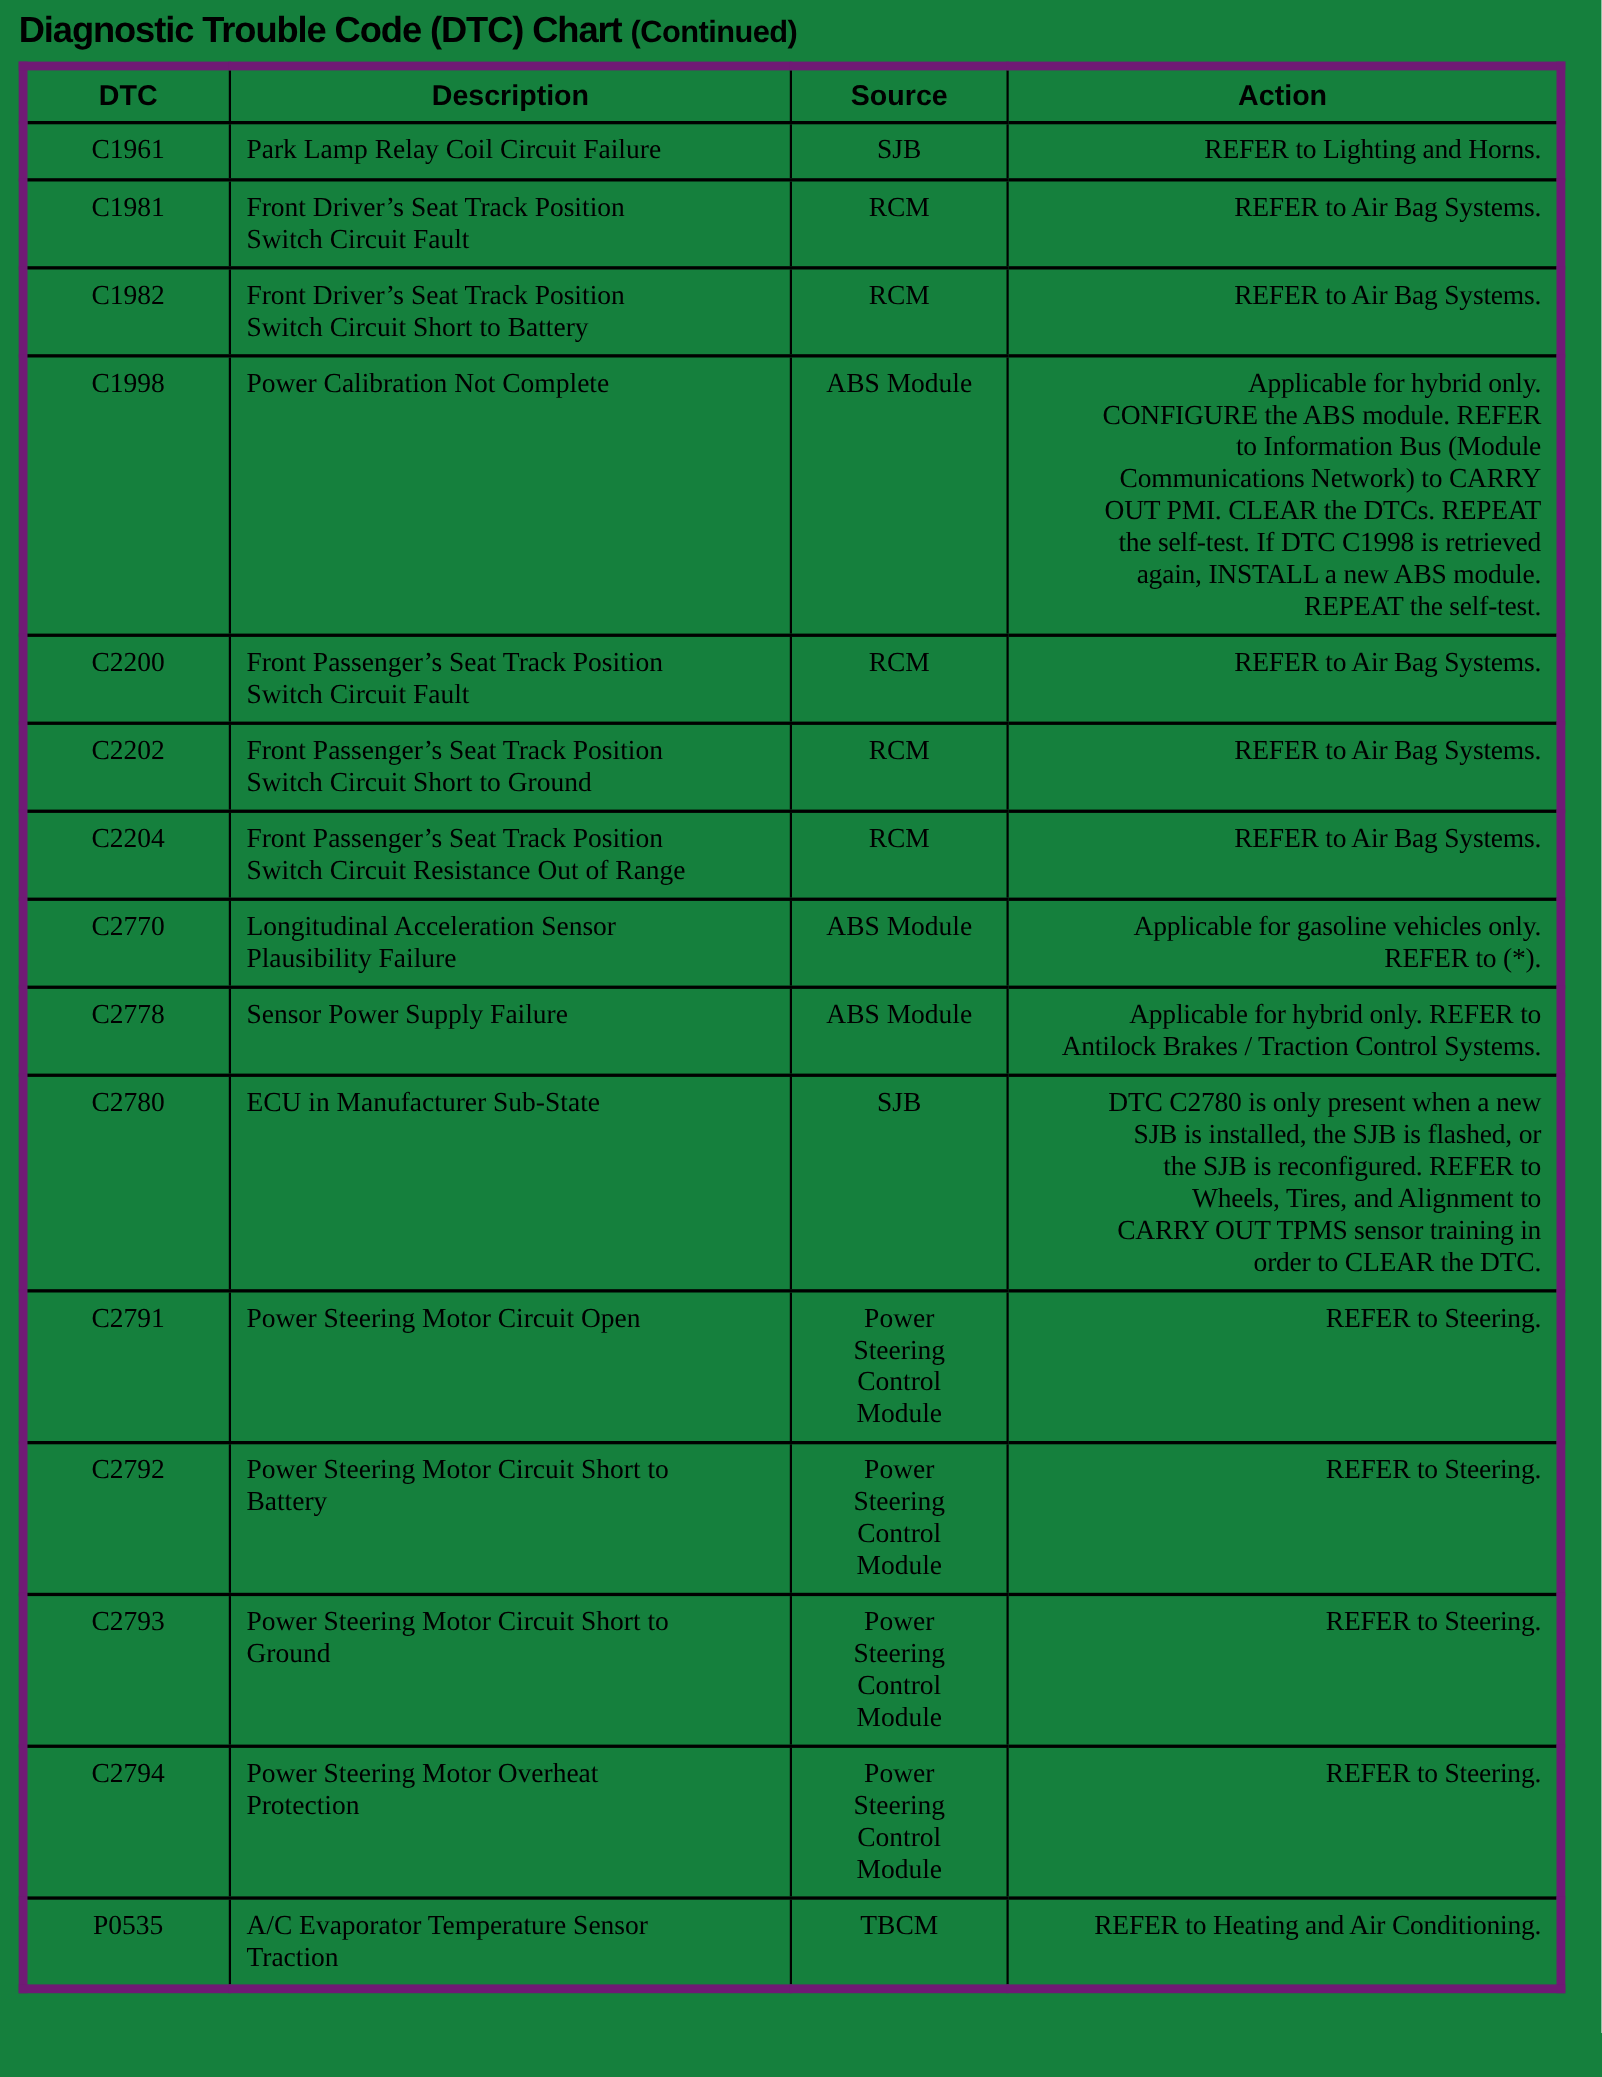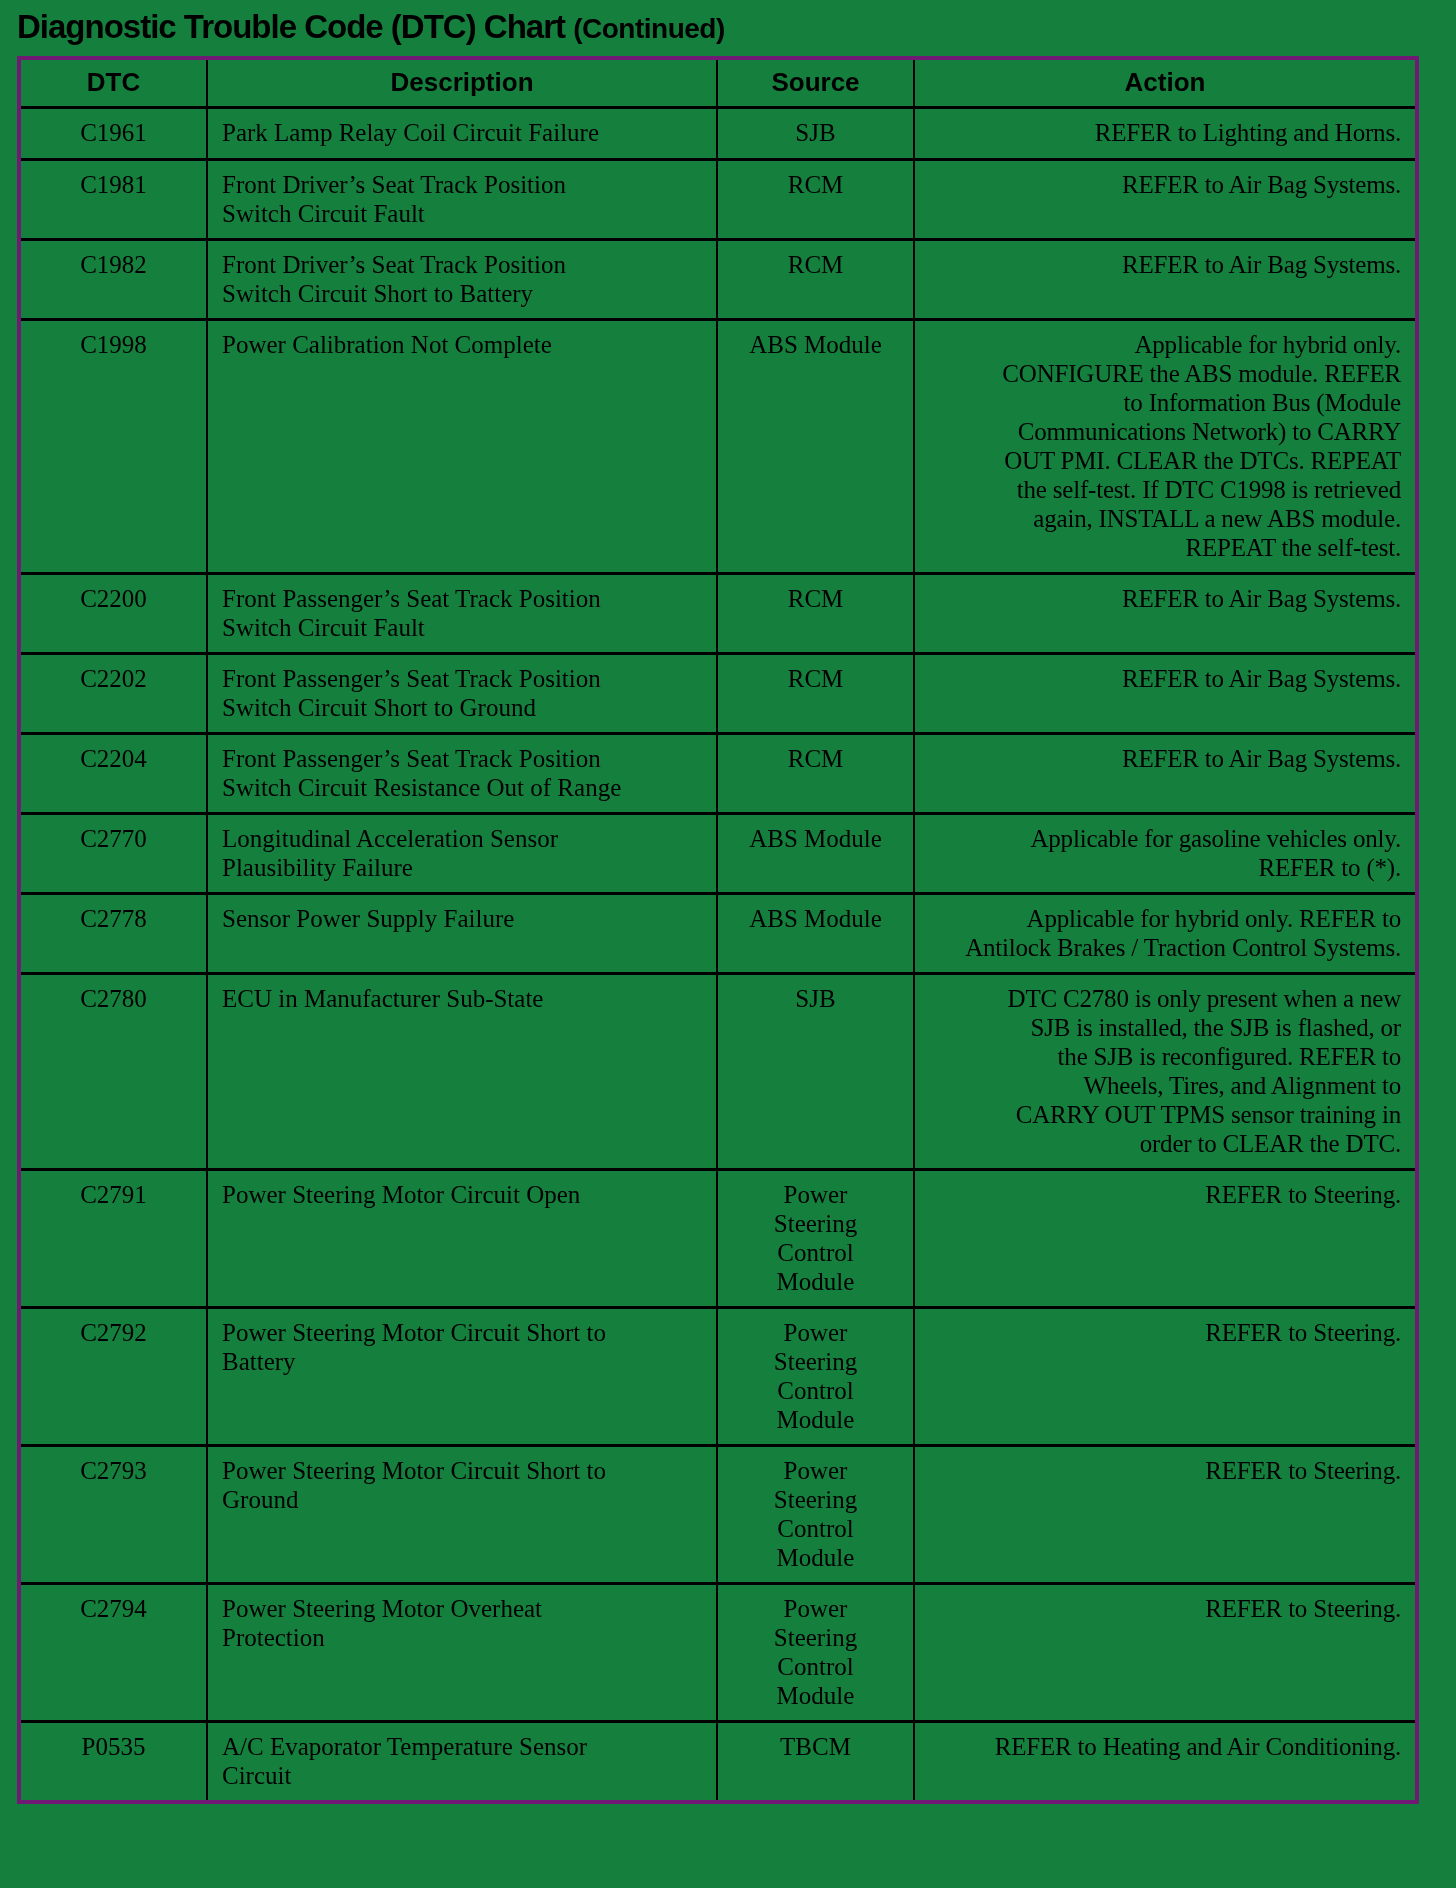--- a/index.html
+++ b/index.html
@@ -27,21 +27,21 @@
     white-space: nowrap;
   }
   .title .cont {
     font-size: 28px;
     letter-spacing: -0.5px;
   }
   table.dtc {
     border-collapse: collapse;
     table-layout: fixed;
     width: 1398px;
-    border: 4px solid #701a75;
+    border: 8px solid #701a75;
   }
   table.dtc th,
   table.dtc td {
     border-top: 3px solid #000;
     border-bottom: 3px solid #000;
     border-left: 2px solid #000;
     border-right: 2px solid #000;
     vertical-align: top;
     overflow: hidden;
   }
@@ -202,20 +202,20 @@
 Protection</td>
           <td class="col-src">Power
 Steering
 Control
 Module</td>
           <td class="col-act">REFER to Steering.</td>
         </tr>
         <tr>
           <td class="col-dtc">P0535</td>
           <td class="col-desc">A/C Evaporator Temperature Sensor
-Circuit</td>
+Traction</td>
           <td class="col-src">TBCM</td>
           <td class="col-act">REFER to Heating and Air  Conditioning.</td>
         </tr>
       </tbody>
   </table>
 
 </div>
 
 </body></html>

